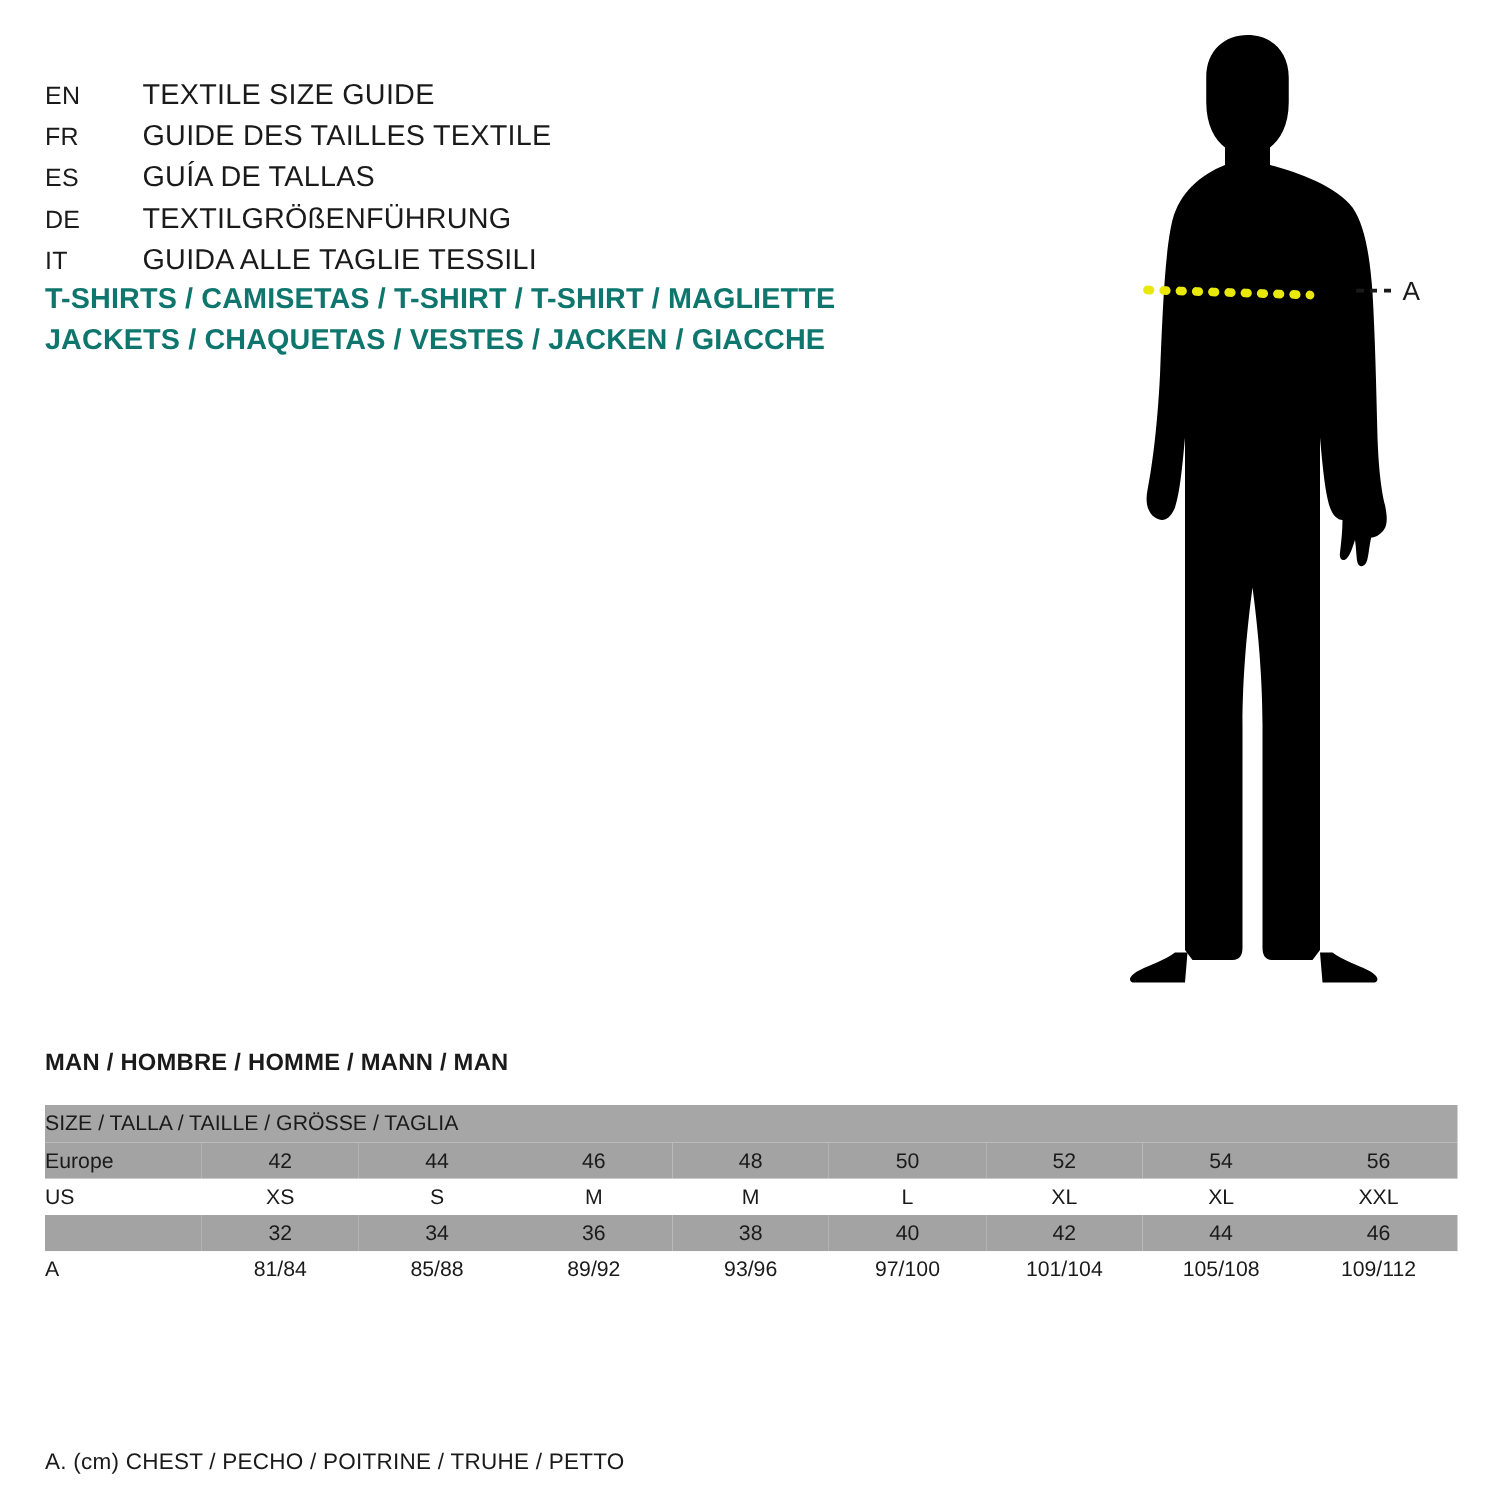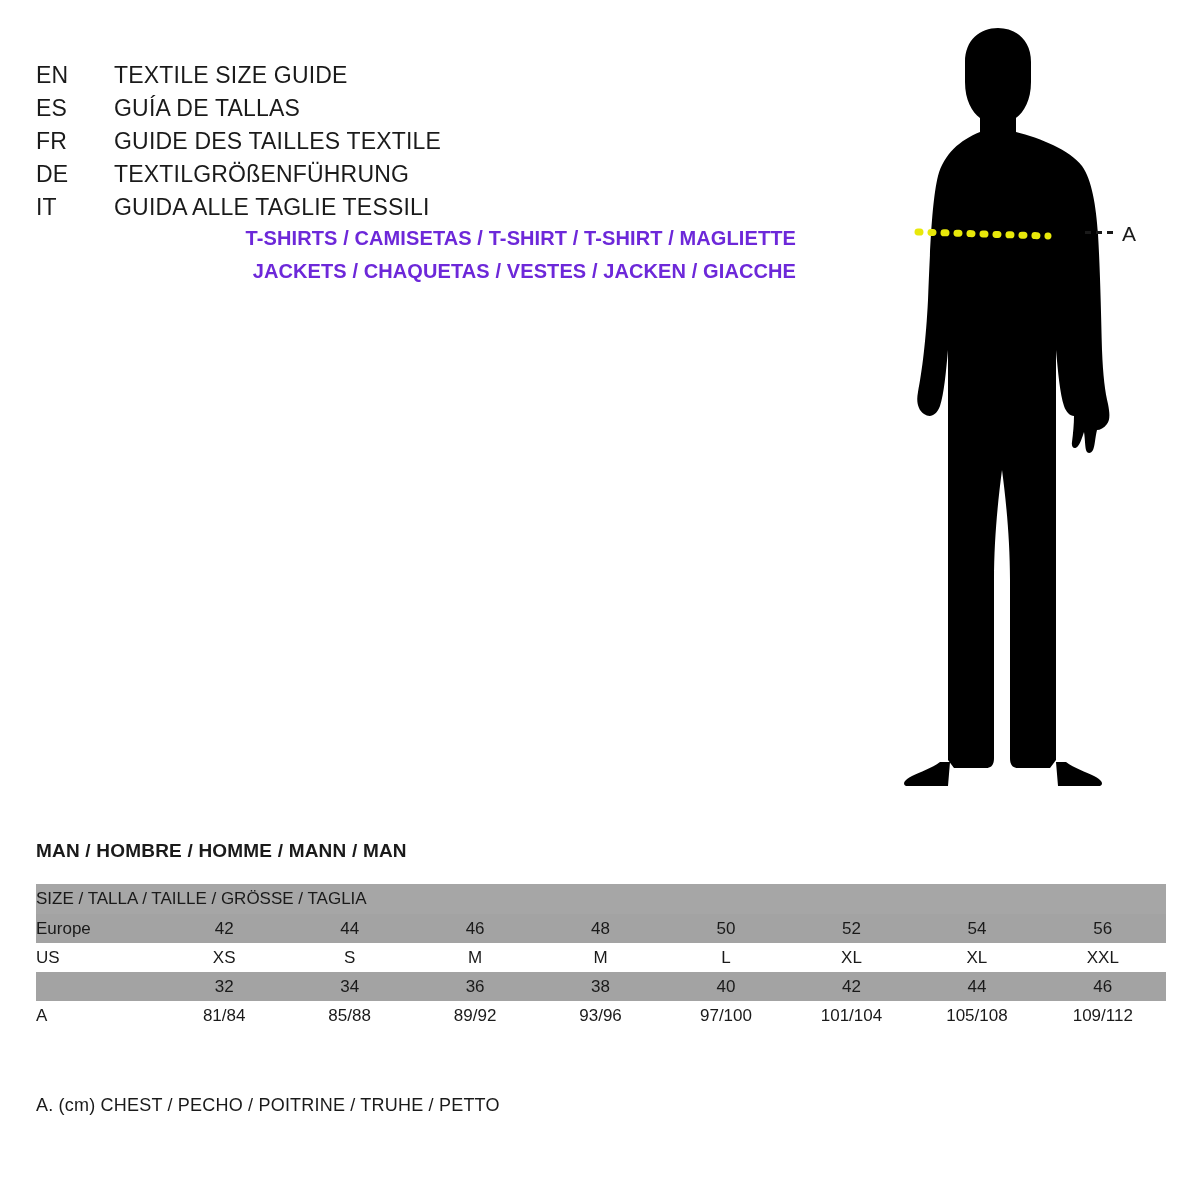--- a/index.html
+++ b/index.html
@@ -23,45 +23,44 @@
     left: 36px;
     width: 700px;
   }
   .lang-row {
     display: flex;
     align-items: baseline;
     height: 33px;
   }
   .lang-code {
     width: 78px;
-    font-size: 23px;
+    font-size: 20px;
     letter-spacing: 0.2px;
     color: #1a1a1a;
   }
   .lang-text {
     font-size: 23px;
     letter-spacing: 0.2px;
     color: #1a1a1a;
     margin-top: 32px;
   }
 
   .category-block {
     position: absolute;
     top: 222px;
     left: 36px;
     width: 760px;
   }
   .category-line {
-    font-size: 20px;
+    font-size: 23px;
     font-weight: bold;
     letter-spacing: 0.1px;
     line-height: 33px;
-    color: #6d28d9;
+    color: #0f766e;
     white-space: nowrap;
-    text-align: right;
   }
 
   
   .figure-wrap {
     position: absolute;
     left: 820px;
     top: 20px;
     width: 360px;
     height: 770px;
   }
@@ -121,42 +120,42 @@
     background: #a6a6a6;
     font-size: 17px;
     height: 30px;
   }
   tr.light-row td { background: #a3a3a3; }
   tr.white-row td { background: #ffffff; }
 
   .footnote {
     position: absolute;
     left: 36px;
-    top: 1095px;
+    top: 1159px;
     font-size: 18px;
     letter-spacing: 0.2px;
     color: #1a1a1a;
     text-align: right;
   }
 </style>
 </head>
 <body>
 
 <div class="lang-block">
   <div class="lang-row">
     <span class="lang-code">EN</span>
     <span class="lang-text">TEXTILE SIZE GUIDE</span>
   </div>
   <div class="lang-row">
+    <span class="lang-code">FR</span>
+    <span class="lang-text">GUIDE DES TAILLES TEXTILE</span>
+  </div>
+  <div class="lang-row">
     <span class="lang-code">ES</span>
     <span class="lang-text">GUÍA DE TALLAS</span>
-  </div>
-  <div class="lang-row">
-    <span class="lang-code">FR</span>
-    <span class="lang-text">GUIDE DES TAILLES TEXTILE</span>
   </div>
   <div class="lang-row">
     <span class="lang-code">DE</span>
     <span class="lang-text">TEXTILGRÖßENFÜHRUNG</span>
   </div>
   <div class="lang-row">
     <span class="lang-code">IT</span>
     <span class="lang-text">GUIDA ALLE TAGLIE TESSILI</span>
   </div>
 </div>

